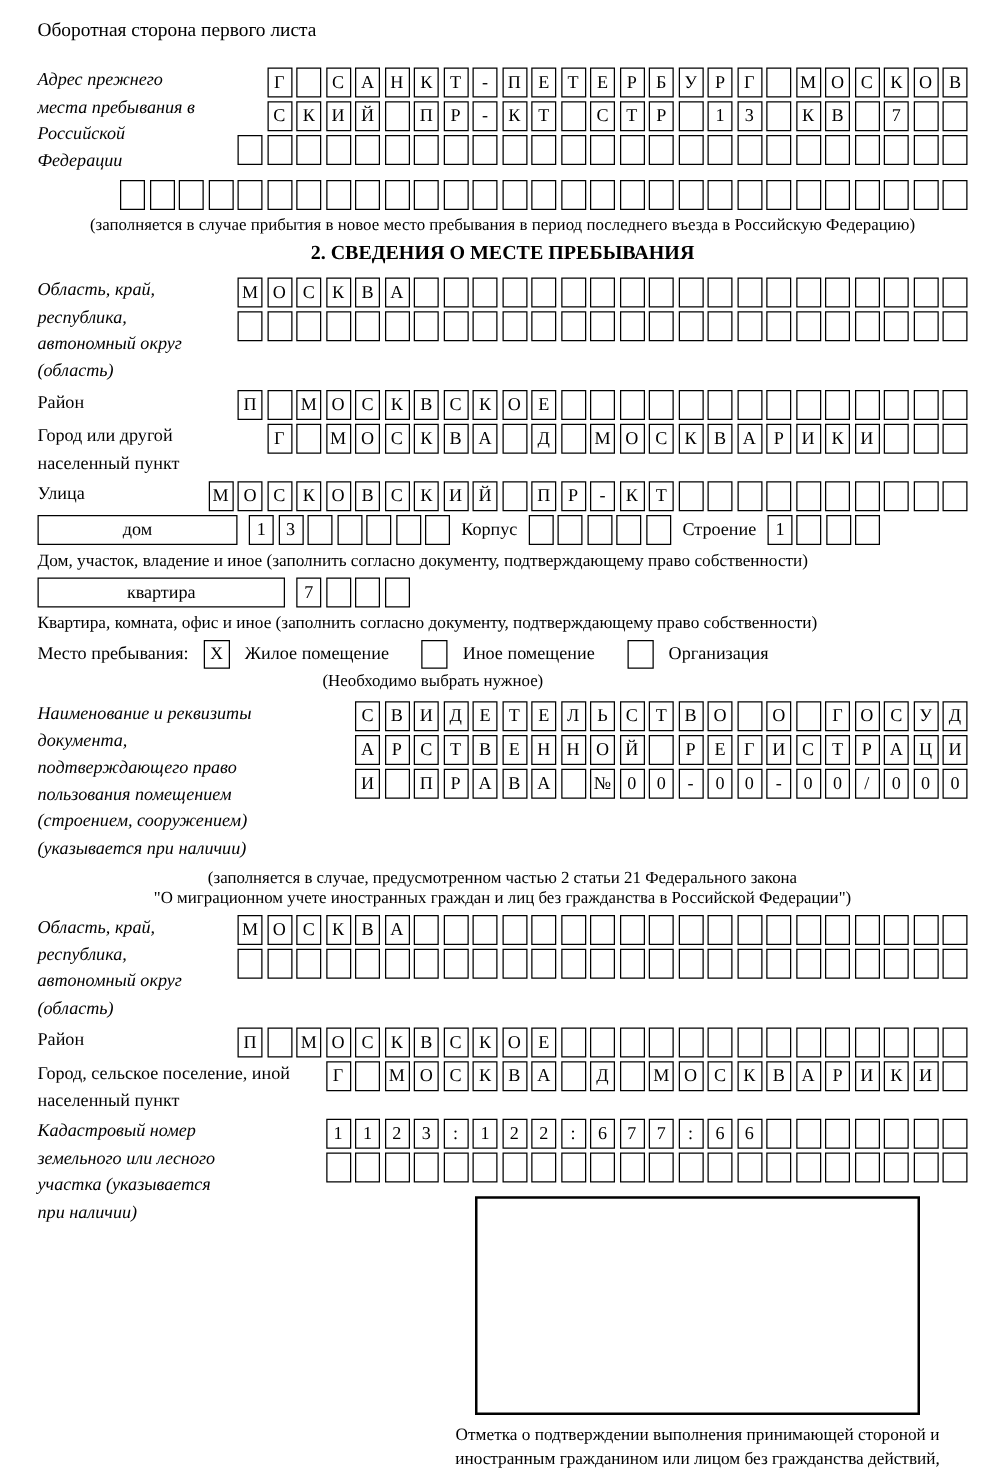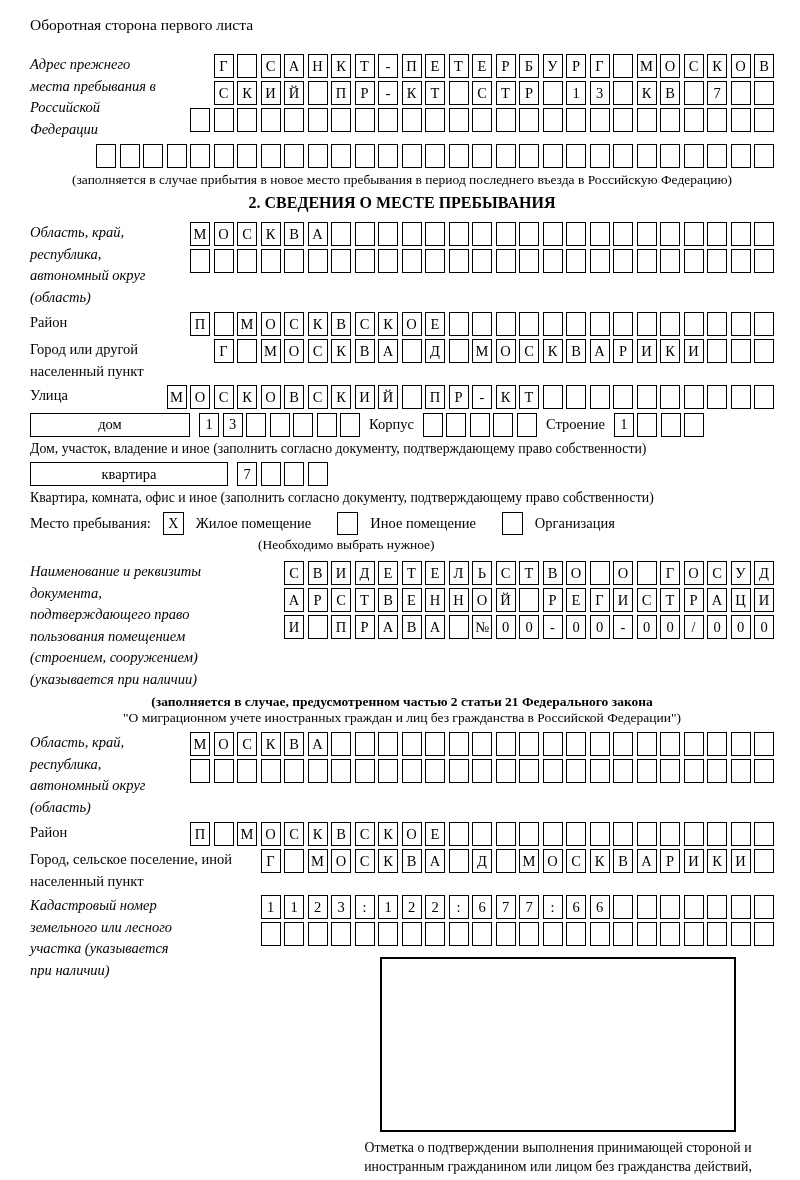--- a/index.html
+++ b/index.html
@@ -29,21 +29,21 @@
   .rlabel { font-size:14.5px; line-height:21.5px; flex:1; }
   .rowline .cellrow { margin-left:auto; }
 
   .fullrow { margin-top:3px; justify-content:flex-end; }
   .note-center { text-align:center; font-size:13.5px; margin:4px 0 6px; }
   .note-left { font-size:13.8px; margin:2px 0 5px; }
   .sec-title { text-align:center; font-weight:bold; font-size:16px; margin:6px 0 10px; }
   .sub-title { text-align:center; font-weight:bold; font-size:15.5px; margin:16px 0 6px; }
 
   
-  .house-row { display:flex; align-items:center; gap:9px; margin:2px 0 4px; }
+  .house-row { display:flex; align-items:flex-start; gap:9px; margin:2px 0 4px; }
   .wbox {
     height:22px; border:1.8px solid #000; display:flex; align-items:center;
     justify-content:center; font-size:14.5px; flex:0 0 auto; background:#fff;
   }
   .wbox-dom { width:158px; } .wbox-kv { width:196px; }
   .inline-label { font-size:14.5px; line-height:25px; flex:0 0 auto; }
 
   
   .premises-row { display:flex; align-items:center; gap:12px; margin:6px 0 2px; }
   .checkbox {
@@ -458,21 +458,21 @@
           <span class="cell">0</span>
           <span class="cell">0</span>
           <span class="cell">/</span>
           <span class="cell">0</span>
           <span class="cell">0</span>
           <span class="cell">0</span>
         </div>
     </div>
   </div>
 
-  <div class="note-center" style="margin-bottom:0;font-weight:bold;">(заполняется в случае, предусмотренном частью 2 статьи 21 Федерального закона</div>
+  <div class="note-center" style="margin-bottom:0;">(заполняется в случае, предусмотренном частью 2 статьи 21 Федерального закона</div>
   <div class="note-center" style="margin-top:0;">"О миграционном учете иностранных граждан и лиц без гражданства в Российской Федерации")</div>
 
   <div class="group">
     <div class="glabel w150">Область, край, республика, автономный округ (область)</div>
     <div class="grows">
       <div class="cellrow">
           <span class="cell">М</span>
           <span class="cell">О</span>
           <span class="cell">С</span>
           <span class="cell">К</span>

